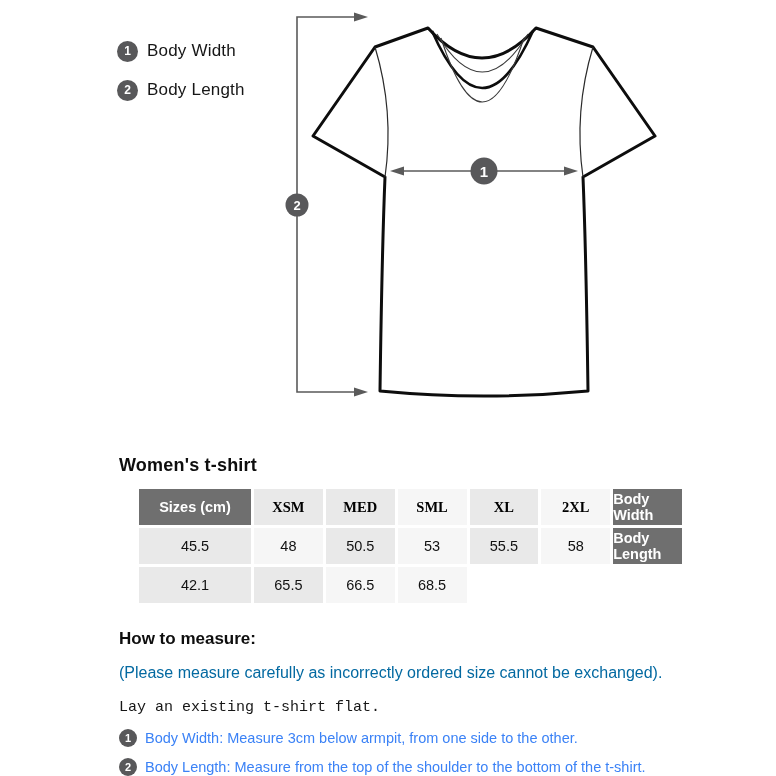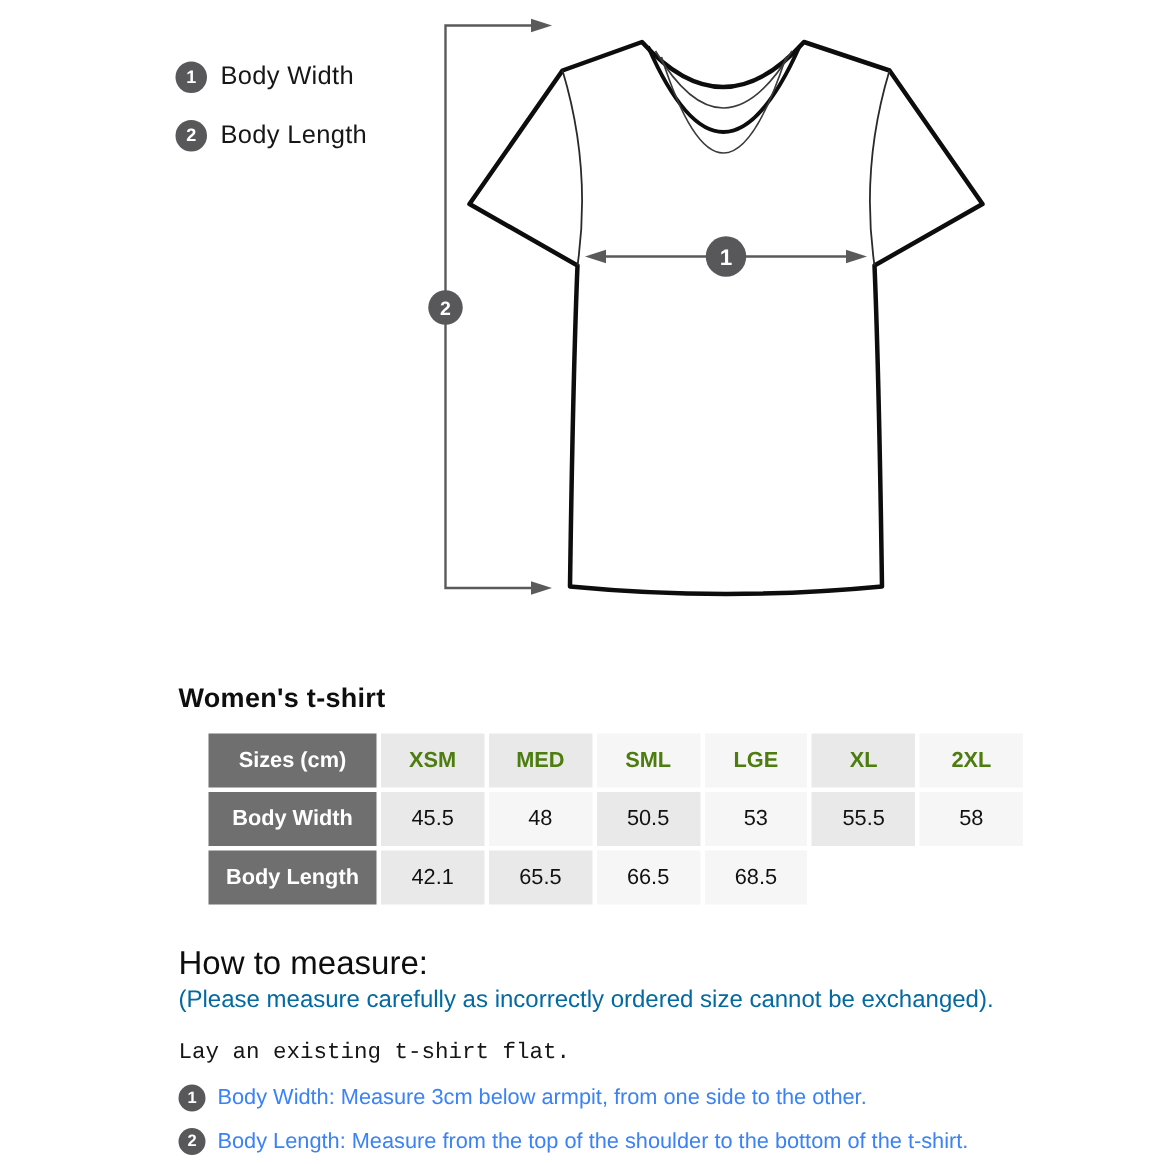--- a/index.html
+++ b/index.html
@@ -24,26 +24,26 @@
     font-size:18px;font-weight:700;letter-spacing:.2px;color:#0e0e0e;
   }
   
   .size-table{
     position:absolute;left:118px;top:489px;width:543px;
     display:grid;grid-template-columns:112px repeat(6,1fr);
     grid-auto-rows:36px;gap:3px;margin-left:21px;
   }
   .cell{display:flex;align-items:center;justify-content:center;font-size:14.5px;}
   .cell.label{background:#6f6f6f;color:#fff;font-weight:700;}
-  .cell.head{font-weight:700;color:#4d7c0f;}
+  .cell.head{font-weight:700;color:#000000;font-family:Liberation Serif, serif;}
   .cell.col-a{background:#e9e9e9;}
   .cell.col-b{background:#f6f6f6;}
   
   .instructions{position:absolute;left:119px;top:629px;width:580px;}
-  .howto-heading{font-size:22px;font-weight:400;margin:0 0 3px 0;color:#0e0e0e;}
+  .howto-heading{font-size:17px;font-weight:700;margin:0 0 15px 0;color:#0e0e0e;}
   .howto-note{font-size:16px;margin:0 0 17px 0;color:#0369a1;}
   .howto-intro{font-size:15px;margin:0 0 13px 0;color:#161616;font-family:Liberation Mono, monospace;}
   .step-row{display:flex;align-items:center;gap:8px;margin-bottom:11px;}
   .step-badge{
     width:18px;height:18px;border-radius:50%;background:#58585a;color:#fff;
     display:flex;align-items:center;justify-content:center;
     font-size:11px;font-weight:700;flex:0 0 18px;
   }
   .step-text{font-size:14.5px;color:#3b82f6;}
 </style>
@@ -100,21 +100,20 @@
   </svg>
 
   <div class="product-title">Women's t-shirt</div>
 
   <div class="size-table">
 
     <div class="cell label">Sizes (cm)</div>
     <div class="cell head col-a">XSM</div>
     <div class="cell head col-a">MED</div>
     <div class="cell head col-b">SML</div>
-    <div class="cell head col-b">LGE</div>
     <div class="cell head col-a">XL</div>
     <div class="cell head col-b">2XL</div>
 
     <div class="cell label">Body Width</div>
     <div class="cell col-a">45.5</div>
     <div class="cell col-b">48</div>
     <div class="cell col-a">50.5</div>
     <div class="cell col-b">53</div>
     <div class="cell col-a">55.5</div>
     <div class="cell col-b">58</div>

